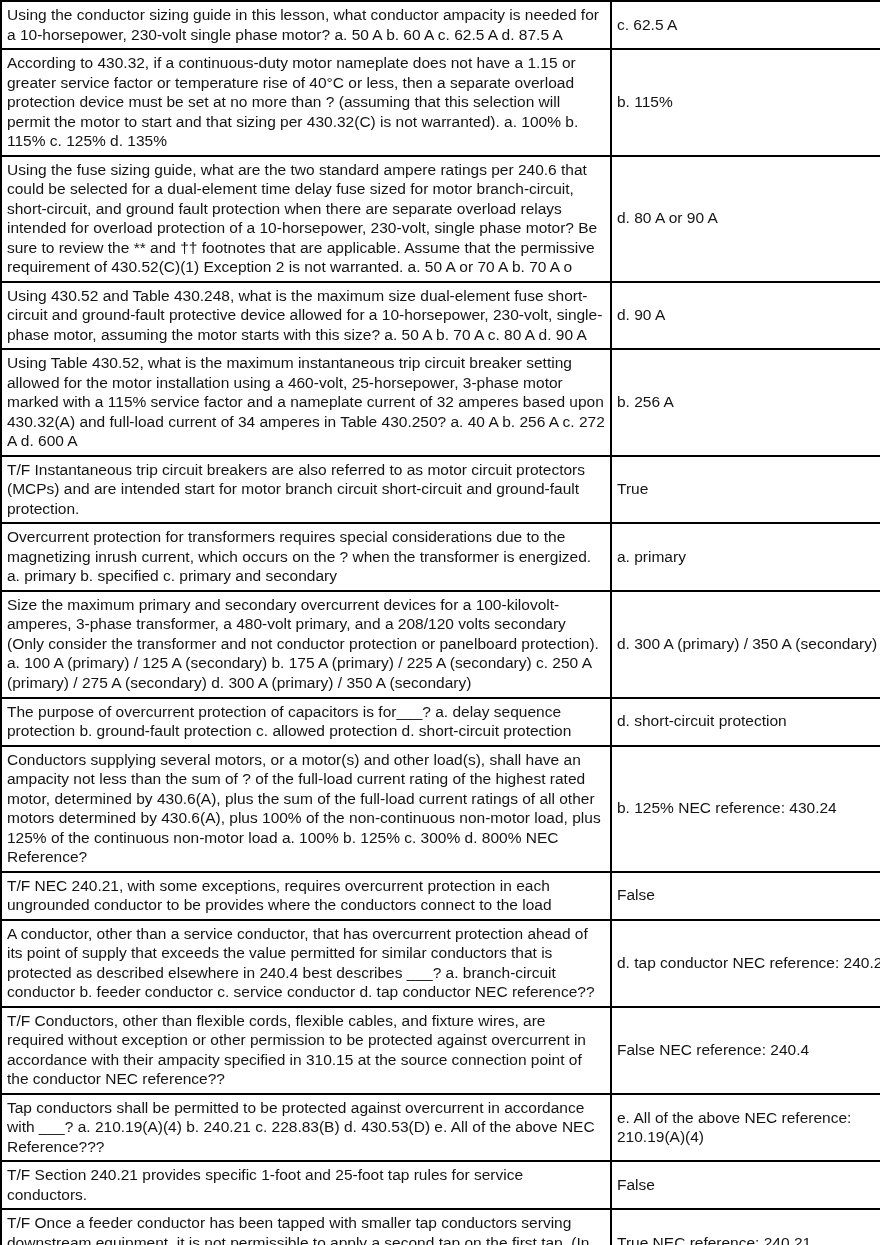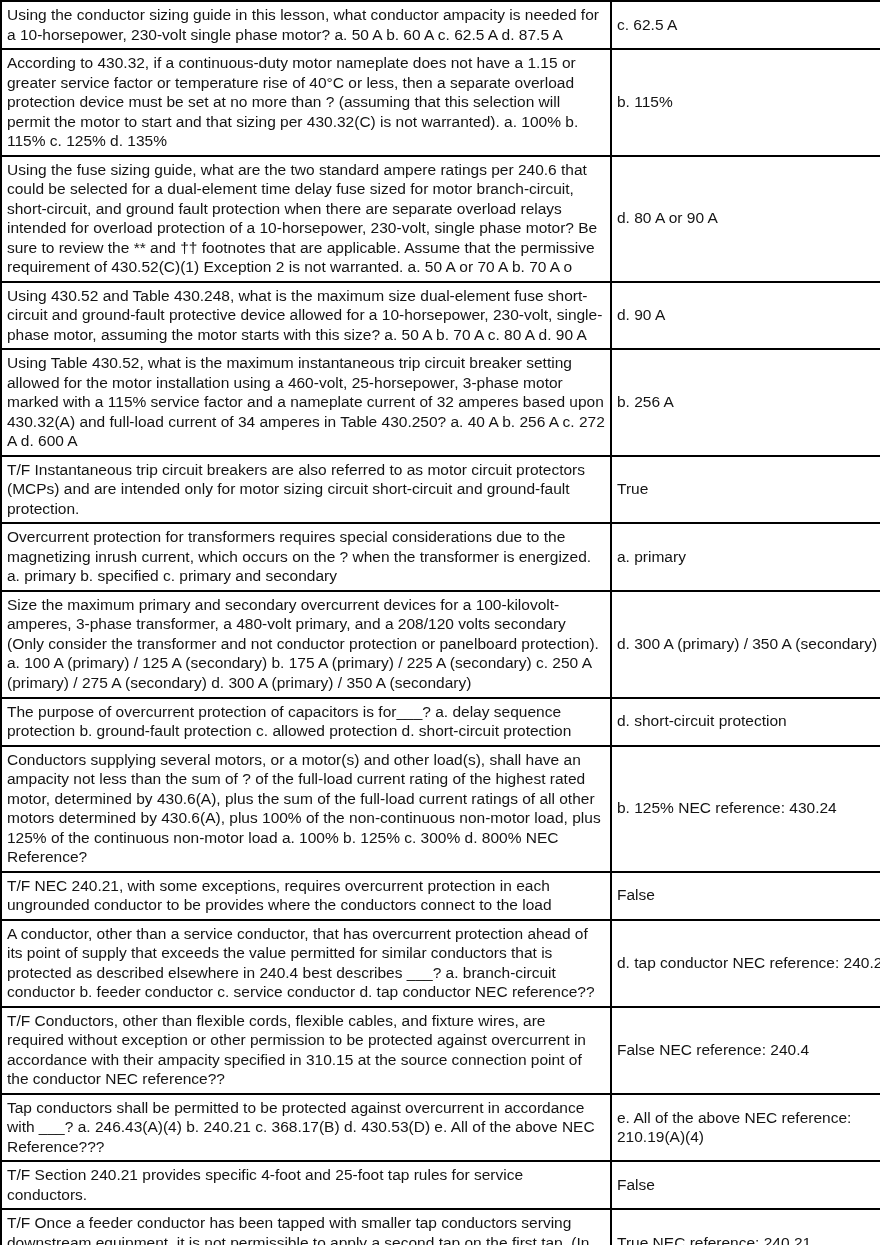--- a/index.html
+++ b/index.html
@@ -55,21 +55,21 @@
     <td class="question-cell">Using 430.52 and Table 430.248, what is the maximum size dual-element fuse short-circuit and ground-fault protective device allowed for a 10-horsepower, 230-volt, single-phase motor, assuming the motor starts with this size? a. 50 A b. 70 A c. 80 A d. 90 A</td>
     <td class="answer-cell">d. 90 A</td>
   </tr>
 
   <tr>
     <td class="question-cell">Using Table 430.52, what is the maximum instantaneous trip circuit breaker setting allowed for the motor installation using a 460-volt, 25-horsepower, 3-phase motor marked with a 115% service factor and a nameplate current of 32 amperes based upon 430.32(A) and full-load current of 34 amperes in Table 430.250? a. 40 A b. 256 A c. 272 A d. 600 A</td>
     <td class="answer-cell">b. 256 A</td>
   </tr>
 
   <tr>
-    <td class="question-cell">T/F Instantaneous trip circuit breakers are also referred to as motor circuit protectors (MCPs) and are intended only for motor sizing circuit short-circuit and ground-fault protection.</td>
+    <td class="question-cell">T/F Instantaneous trip circuit breakers are also referred to as motor circuit protectors (MCPs) and are intended start for motor branch circuit short-circuit and ground-fault protection.</td>
     <td class="answer-cell">True</td>
   </tr>
 
   <tr>
     <td class="question-cell">Overcurrent protection for transformers requires special considerations due to the magnetizing inrush current, which occurs on the ? when the transformer is energized. a. primary b. specified c. primary and secondary</td>
     <td class="answer-cell">a. primary</td>
   </tr>
 
   <tr>
     <td class="question-cell">Size the maximum primary and secondary overcurrent devices for a 100-kilovolt-amperes, 3-phase transformer, a 480-volt primary, and a 208/120 volts secondary (Only consider the transformer and not conductor protection or panelboard protection). a. 100 A (primary) / 125 A (secondary) b. 175 A (primary) / 225 A (secondary) c. 250 A (primary) / 275 A (secondary) d. 300 A (primary) / 350 A (secondary)</td>
@@ -95,26 +95,26 @@
     <td class="question-cell">A conductor, other than a service conductor, that has overcurrent protection ahead of its point of supply that exceeds the value permitted for similar conductors that is protected as described elsewhere in 240.4 best describes ___? a. branch-circuit conductor b. feeder conductor c. service conductor d. tap conductor NEC reference??</td>
     <td class="answer-cell">d. tap conductor NEC reference: 240.2</td>
   </tr>
 
   <tr>
     <td class="question-cell">T/F Conductors, other than flexible cords, flexible cables, and fixture wires, are required without exception or other permission to be protected against overcurrent in accordance with their ampacity specified in 310.15 at the source connection point of the conductor NEC reference??</td>
     <td class="answer-cell">False NEC reference: 240.4</td>
   </tr>
 
   <tr>
-    <td class="question-cell">Tap conductors shall be permitted to be protected against overcurrent in accordance with ___? a. 246.43(A)(4) b. 240.21 c. 368.17(B) d. 430.53(D) e. All of the above NEC Reference???</td>
+    <td class="question-cell">Tap conductors shall be permitted to be protected against overcurrent in accordance with ___? a. 210.19(A)(4) b. 240.21 c. 228.83(B) d. 430.53(D) e. All of the above NEC Reference???</td>
     <td class="answer-cell">e. All of the above NEC reference: 210.19(A)(4)</td>
   </tr>
 
   <tr>
-    <td class="question-cell">T/F Section 240.21 provides specific 4-foot and 25-foot tap rules for service conductors.</td>
+    <td class="question-cell">T/F Section 240.21 provides specific 1-foot and 25-foot tap rules for service conductors.</td>
     <td class="answer-cell">False</td>
   </tr>
 
   <tr>
     <td class="question-cell">T/F Once a feeder conductor has been tapped with smaller tap conductors serving downstream equipment, it is not permissible to apply a second tap on the first tap. (In essence, do not tap a tap.) NEC reference??</td>
     <td class="answer-cell">True NEC reference: 240.21</td>
   </tr>
 </tbody>
 </table>
 

